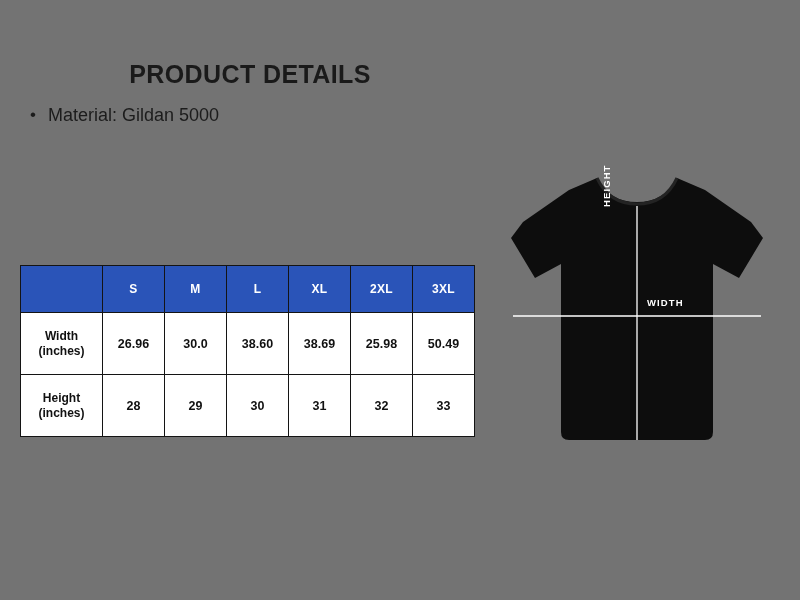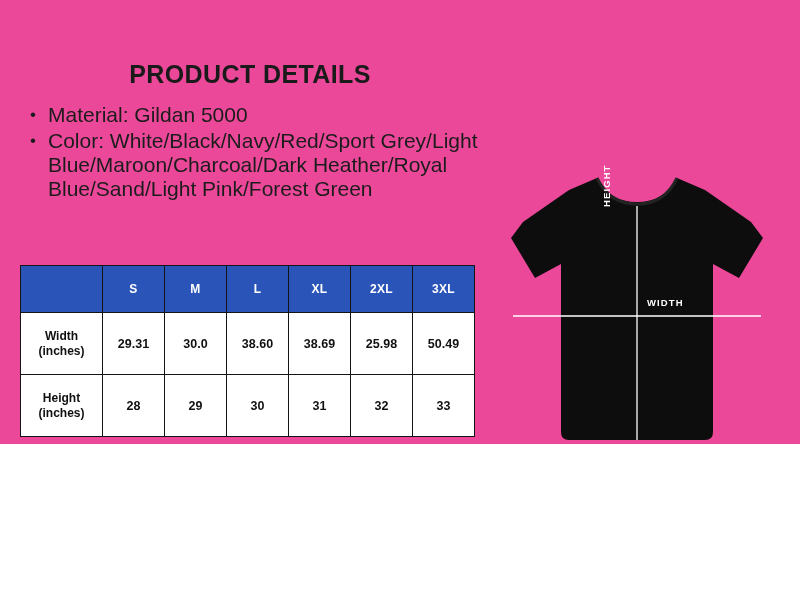--- a/index.html
+++ b/index.html
@@ -9,22 +9,22 @@
   body {
     width: 800px;
     height: 600px;
     background: #ffffff;
     font-family: "Liberation Sans", sans-serif;
     overflow: hidden;
   }
   .page {
     position: relative;
     width: 800px;
-    height: 444px;
-    background: #ec4899;
+    height: 600px;
+    background: #737373;
   }
   .left-col {
     position: absolute;
     left: 20px;
     top: 60px;
     width: 460px;
   }
   .title {
     font-size: 25px;
     font-weight: bold;
@@ -35,21 +35,21 @@
     padding-left: 0;
   }
   .bullets {
     list-style: none;
     margin: 0;
     padding: 0 0 0 6px;
   }
   .bullets li {
     position: relative;
     padding-left: 22px;
-    font-size: 21px;
+    font-size: 18px;
     line-height: 24px;
     color: #1c1c1c;
     margin-bottom: 2px;
   }
   .bullets li::before {
     content: "\2022";
     position: absolute;
     left: 4px;
     top: 0;
     font-size: 17px;
@@ -135,21 +135,20 @@
 </style>
 </head>
 <body>
 
 <div class="page">
 
   <div class="left-col">
     <h1 class="title">PRODUCT DETAILS</h1>
     <ul class="bullets">
       <li>Material: Gildan 5000</li>
-      <li>Color: White/Black/Navy/Red/Sport Grey/Light Blue/Maroon/Charcoal/Dark Heather/Royal Blue/Sand/Light Pink/Forest Green</li>
     </ul>
   </div>
 
   <table class="size-table">
     <colgroup>
       <col class="c-label">
       <col class="c-size">
         <col class="c-size">
         <col class="c-size">
       <col class="c-size">
@@ -166,21 +165,21 @@
         <th>2XL</th>
         <th>3XL</th>
       </tr>
     </thead>
     <tbody>
       <tr class="r1">
         <th class="row-label">
           <span>Width</span><br>
           <span>(inches)</span>
         </th>
-        <td>29.31</td>
+        <td>26.96</td>
         <td>30.0</td>
         <td>38.60</td>
         <td>38.69</td>
         <td>25.98</td>
         <td>50.49</td>
       </tr>
       <tr class="r2">
         <th class="row-label">
           <span>Height</span><br>
           <span>(inches)</span>

